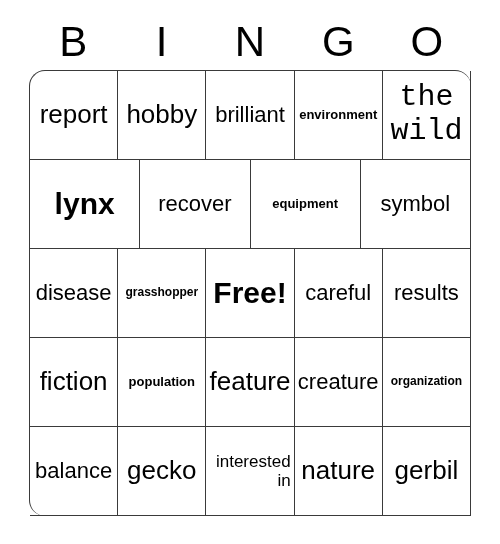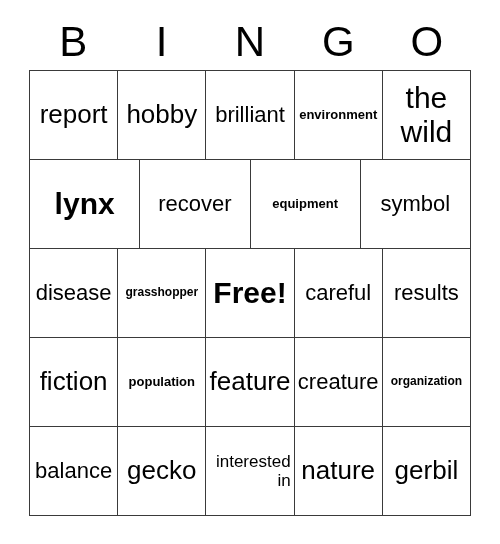--- a/index.html
+++ b/index.html
@@ -34,20 +34,21 @@
     font-weight: 400;
     letter-spacing: 0px;
     color: #000000;
     user-select: none;
   }
   .grid {
     width: 442px;
     border-top: 1px solid #3a3a3a;
     border-left: 1px solid #3a3a3a;
     box-sizing: border-box;
+    border-radius: 16px;
   }
   .grid-row {
     display: flex;
     width: 100%;
   }
   .cell {
     flex: 1 1 0;
     width: 20%;
     height: 89px;
     box-sizing: border-box;
@@ -62,21 +63,21 @@
   }
   .cell-text {
     display: block;
     width: 100%;
     line-height: 1.12;
     word-wrap: break-word;
     color: #000000;
   }
   
   .fs-xxl { font-size: 30px; font-weight: bold; }
-  .fs-xl  { font-size: 30px; }
+  .fs-xl  { font-size: 30px; font-family: Liberation Mono, monospace; }
   .fs-lg  { font-size: 26px; }
   .fs-md  { font-size: 22px; }
   .fs-sm  { font-size: 17px; text-align: right; }
   .fs-xs  { font-size: 13px; font-weight: bold; }
   .fs-xxs { font-size: 12px; font-weight: bold; }
 </style>
 </head>
 <body>
 
 <div class="card">

